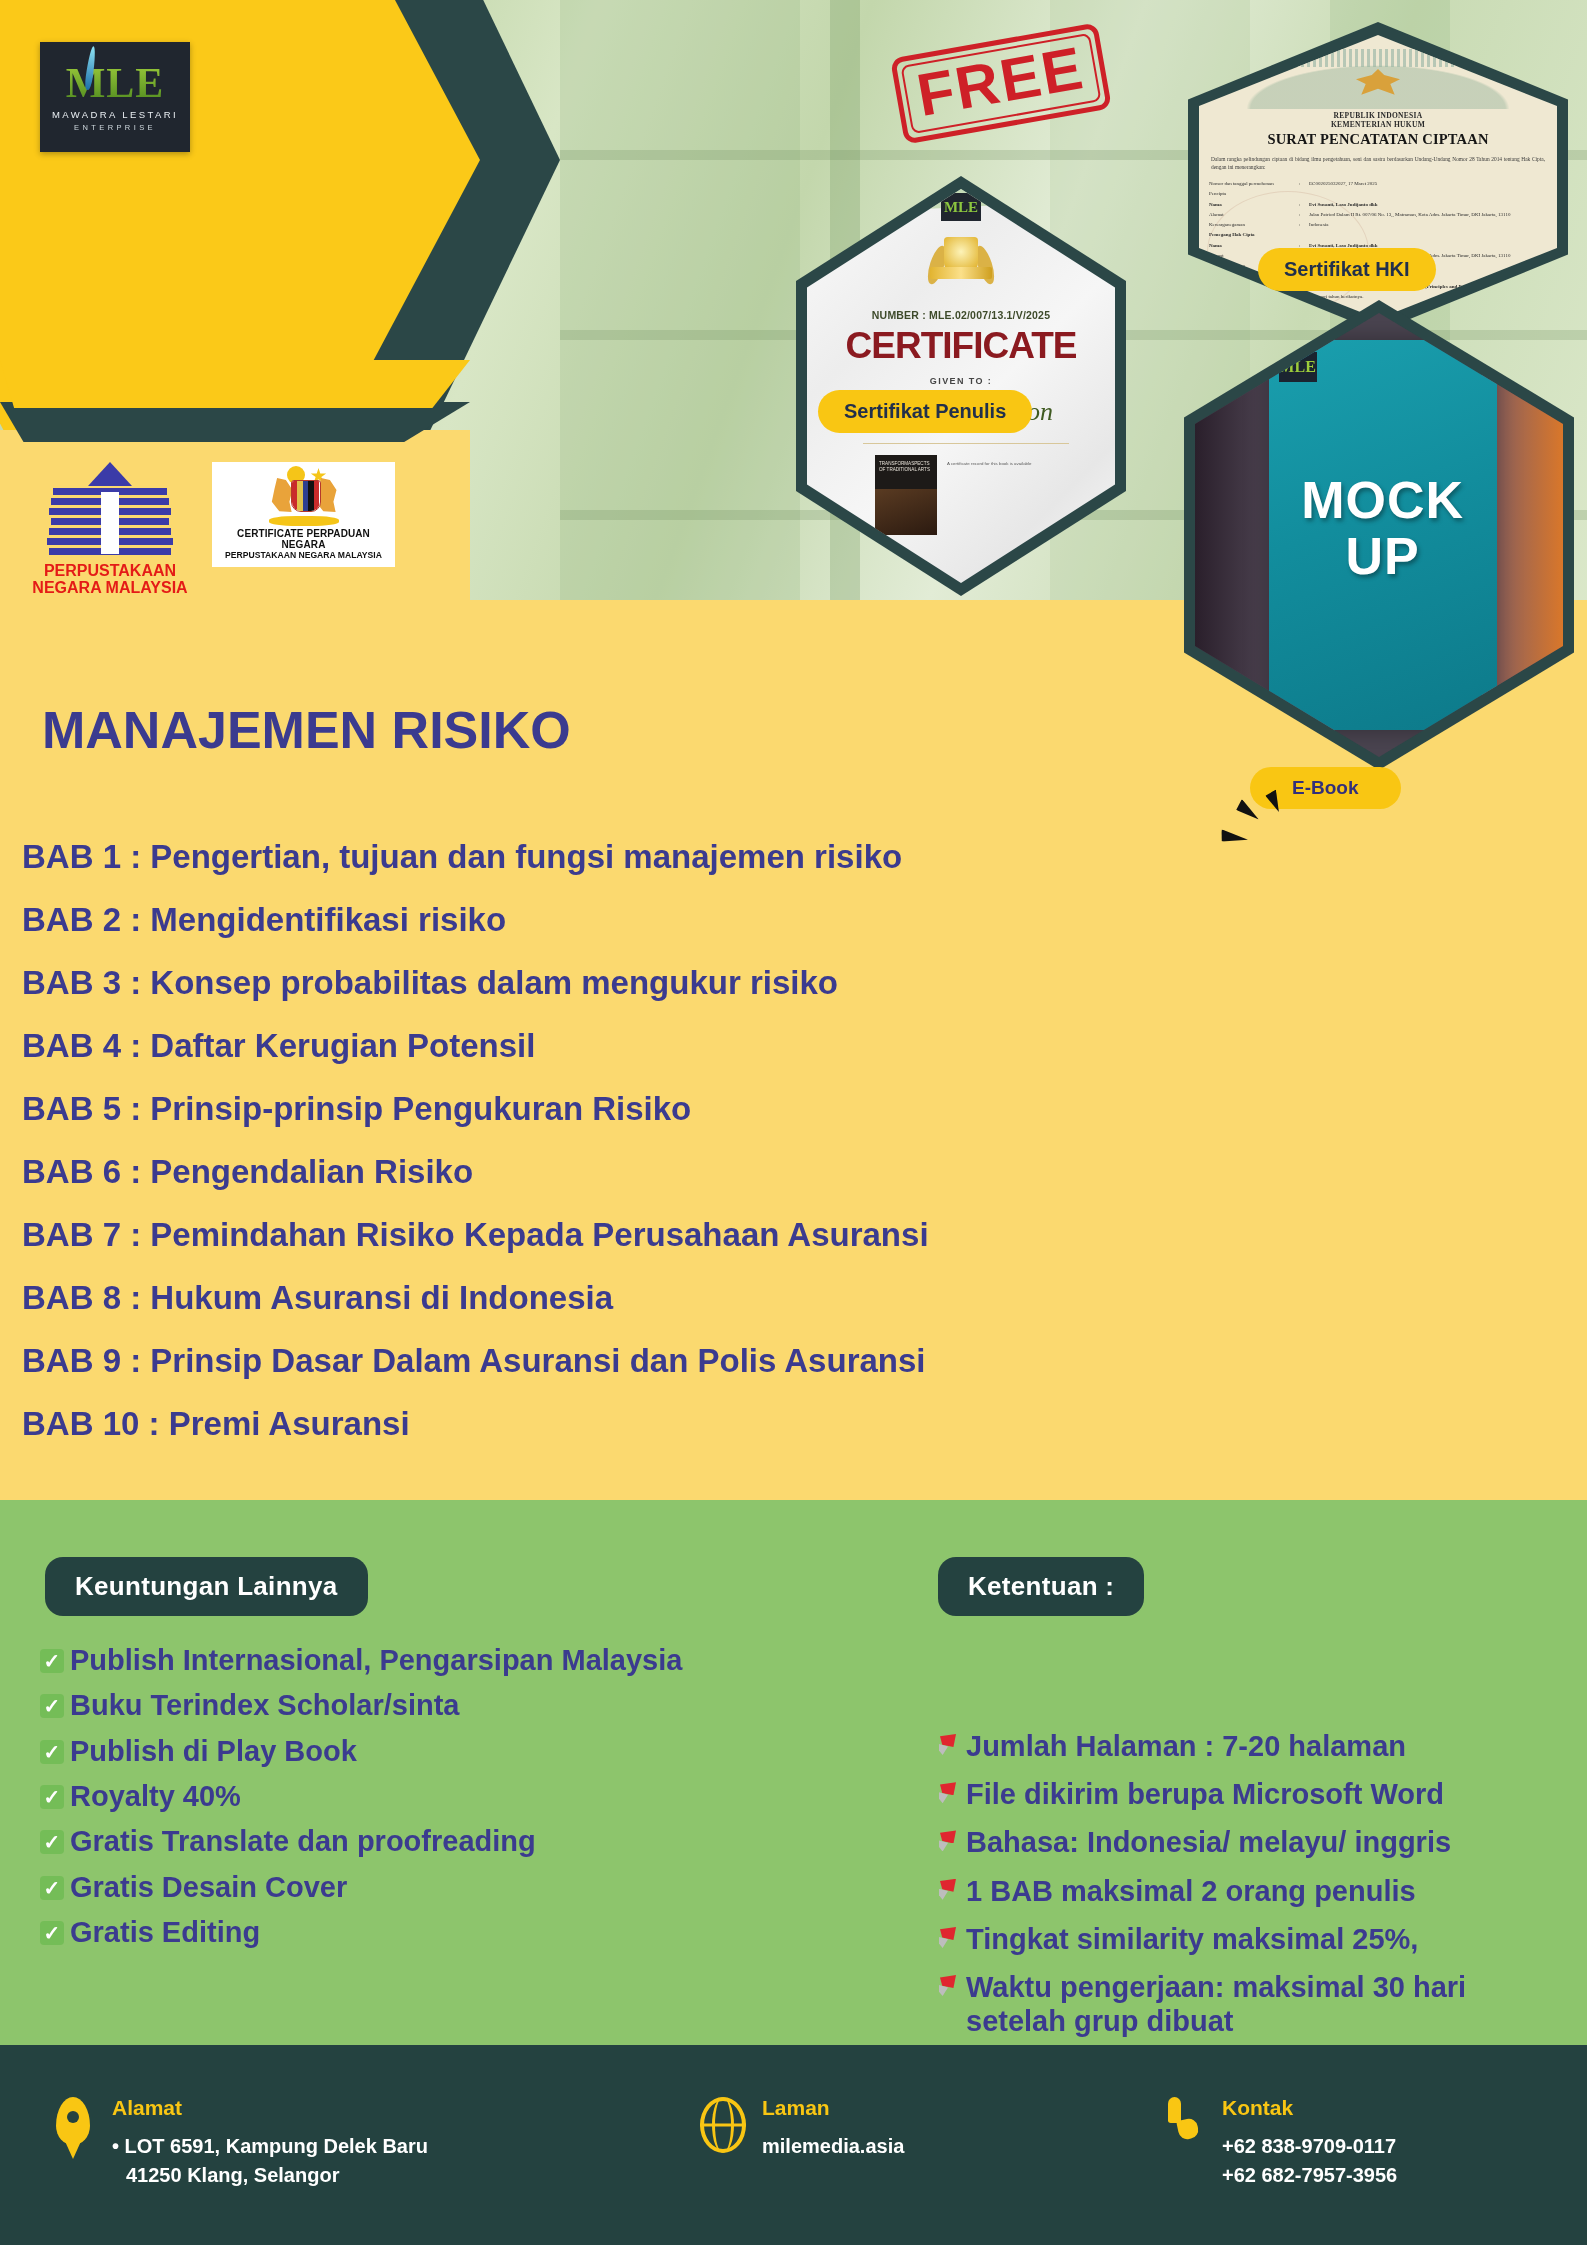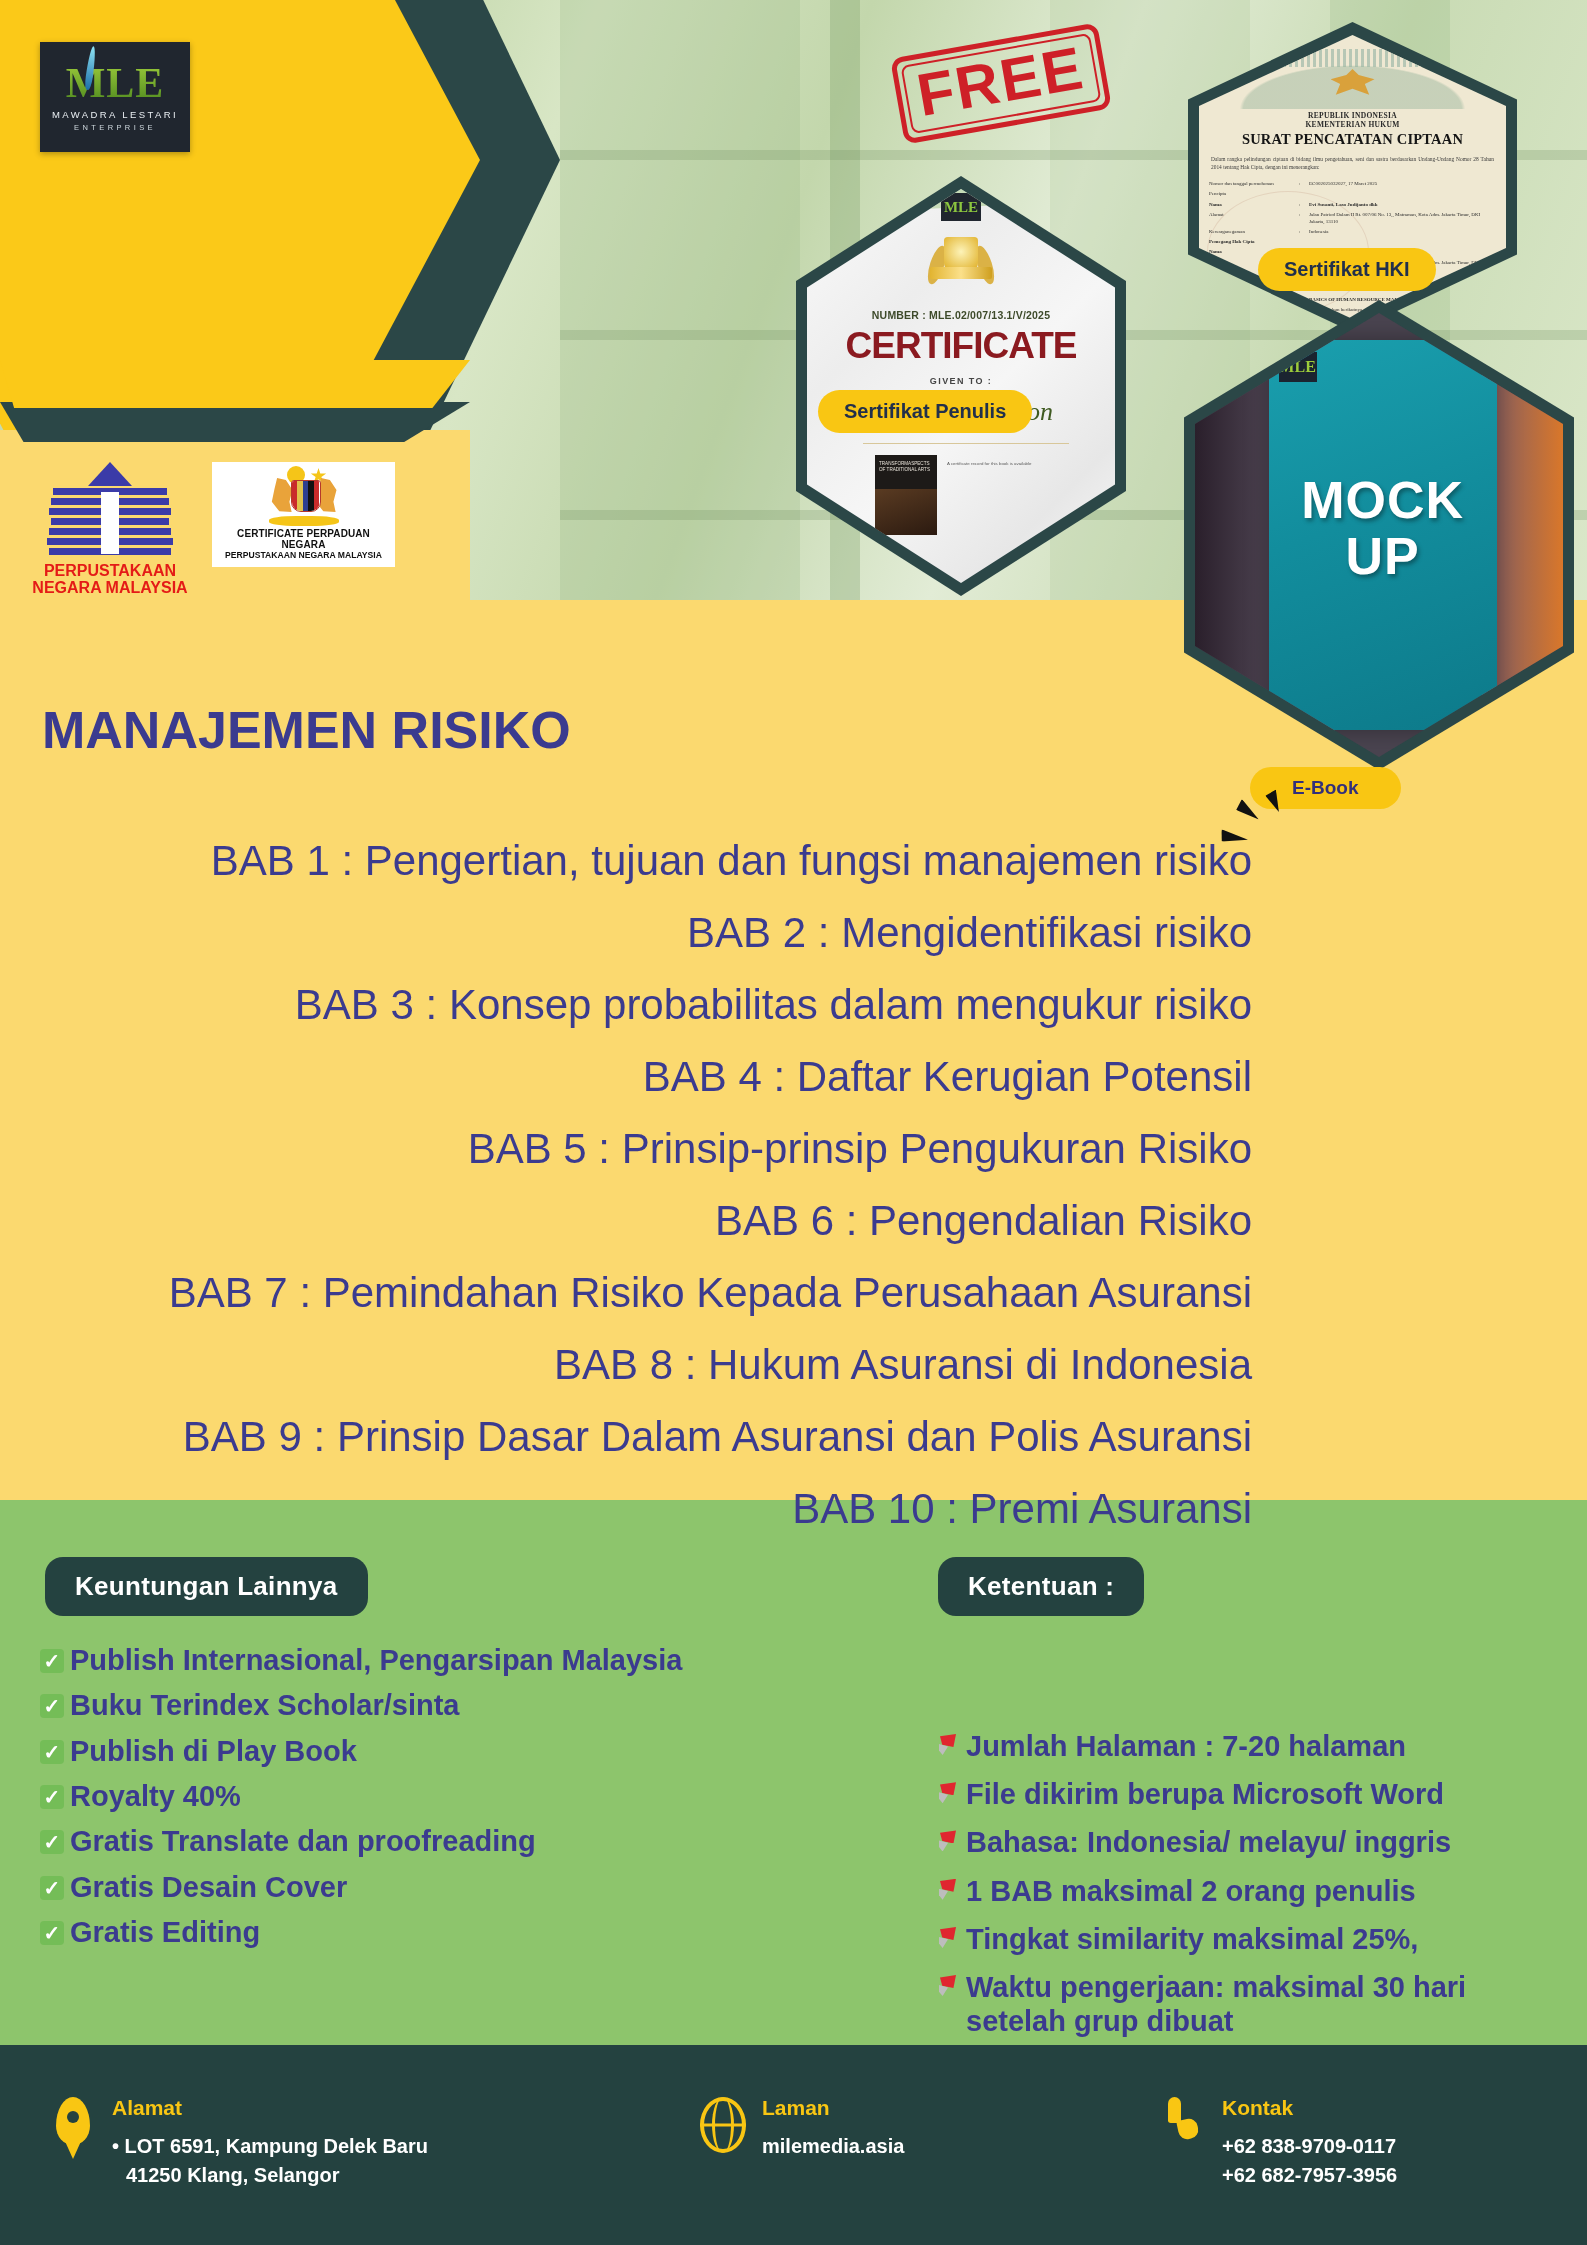--- a/index.html
+++ b/index.html
@@ -95,21 +95,21 @@
     clip-path:polygon(50% 0,100% 25%,100% 75%,50% 100%,0 75%,0 25%);
     display:flex;align-items:center;justify-content:center;
   }
   .hexframe .inner{
     width:calc(100% - 22px);height:calc(100% - 26px);
     clip-path:polygon(50% 0,100% 25%,100% 75%,50% 100%,0 75%,0 25%);
     overflow:hidden;position:relative;
   }
 
   
-  .hex-hki{left:1188px;top:22px;width:329px;height:310px;}
+  .hex-hki{left:1188px;top:22px;width:380px;height:310px;}
   .hki-paper{width:100%;height:100%;background:#EFE8D2;position:relative;}
   .hki-topband{position:absolute;left:0;top:14px;width:100%;height:18px;
     background:repeating-linear-gradient(90deg,#a9bfae 0 3px,#EFE8D2 3px 6px);opacity:.8;}
   .hki-garuda{position:absolute;left:50%;top:34px;transform:translateX(-50%);width:44px;height:34px;
     background:#D9A13B;clip-path:polygon(50% 0,64% 18%,100% 30%,78% 44%,88% 76%,50% 58%,12% 76%,22% 44%,0 30%,36% 18%);}
   .hki-arch{position:absolute;left:8%;top:24px;width:84%;height:50px;
     background:radial-gradient(ellipse at 50% 100%,rgba(150,180,155,.45) 0 60%,transparent 62%);}
   .hki-r1{position:absolute;left:0;right:0;top:76px;text-align:center;font-family:"Liberation Serif",serif;
     font-size:7.5px;font-weight:bold;color:#2a2a2a;letter-spacing:.3px;line-height:1.25;}
   .hki-title{position:absolute;left:0;right:0;top:96px;text-align:center;font-family:"Liberation Serif",serif;
@@ -213,21 +213,21 @@
   .burst i.a{left:1235px;top:806px;width:26px;height:12px;transform:rotate(40deg);clip-path:polygon(0 0,100% 40%,10% 100%);}
   .burst i.b{left:1263px;top:796px;width:22px;height:12px;transform:rotate(70deg);clip-path:polygon(0 0,100% 40%,10% 100%);}
   .burst i.c{left:1220px;top:832px;width:28px;height:12px;transform:rotate(12deg);clip-path:polygon(0 0,100% 40%,10% 100%);}
 
   
   .title-main{
     position:absolute;left:42px;top:700px;z-index:9;font-size:52px;font-weight:bold;color:#3B3B8F;
     letter-spacing:0px;font-family:"Liberation Sans",sans-serif;
   }
   .chapters{position:absolute;left:22px;top:840px;z-index:9;width:1230px;}
-  .chapter{font-size:42px;font-weight:normal;color:#3B3B8F;line-height:1;margin-bottom:30px;white-space:nowrap;text-align:right;}
+  .chapter{font-size:33px;font-weight:bold;color:#3B3B8F;line-height:1;margin-bottom:30px;white-space:nowrap;}
 
   
   .green-sec{position:absolute;left:0;top:1500px;width:1587px;height:545px;background:#8DC56C;z-index:4;}
   .sec-head{
     position:absolute;background:#244240;border-radius:18px;padding:14px 30px;z-index:9;
     font-size:26px;font-weight:bold;color:#fff;letter-spacing:.3px;
   }
   .head-keuntungan{left:45px;top:1557px;}
   .head-ketentuan{left:938px;top:1557px;}
 

